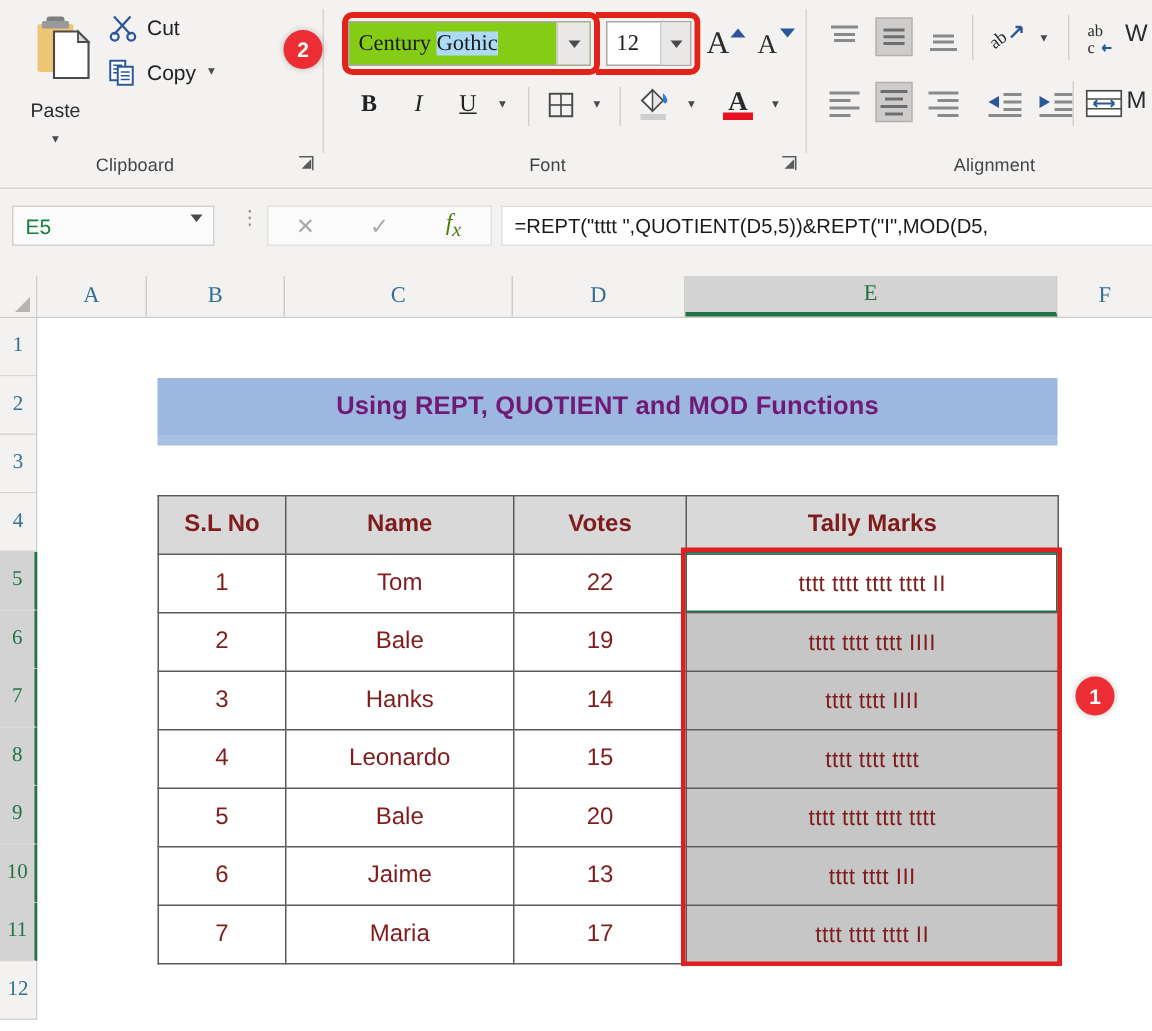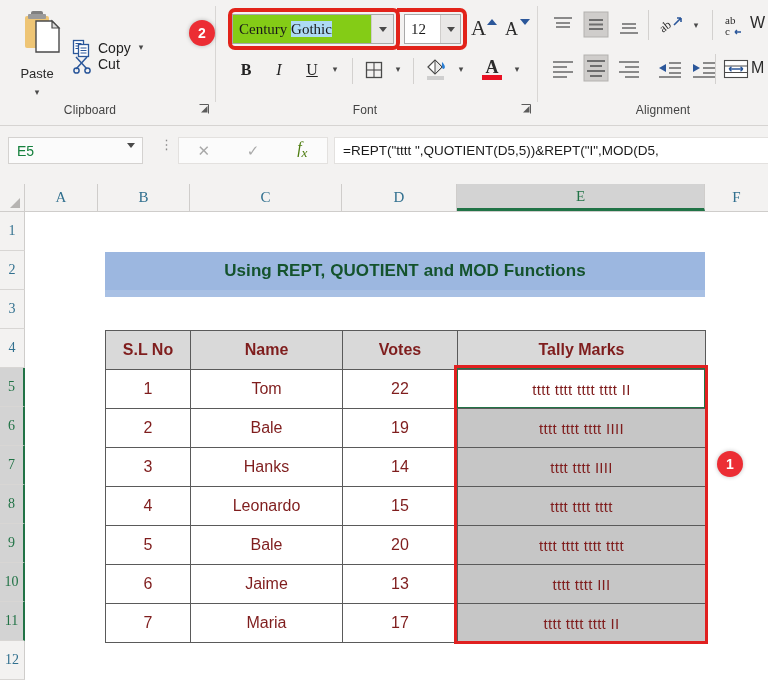--- a/index.html
+++ b/index.html
@@ -114,21 +114,21 @@
     border-right:1px solid #cfcdcb;
   }
   .rowhdr.active{background:#d3d3d3;color:#217346;border-right:2px solid #217346;}
 
   
   .sheet{position:absolute;left:25px;top:28px;width:743px;height:475px;background:#fff;}
 
   .title-cell{
     position:absolute;background:#9cb7e0;
     display:flex;align-items:center;justify-content:center;
-    font-weight:bold;color:#14532d;font-size:17px;
+    font-weight:bold;color:#701a75;font-size:17px;
     font-family:"Liberation Sans", sans-serif;
     letter-spacing:.1px;
   }
   .title-underbar{position:absolute;background:#a8c0e4;}
 
   
   .dt{position:absolute;border-collapse:collapse;}
   .dt td{
     border:1px solid #5a5a5a;box-sizing:border-box;text-align:center;
     font-size:16px;color:#7f1d1d;font-family:"Liberation Sans",sans-serif;
@@ -178,21 +178,21 @@
         <rect x="19" y="10" width="24" height="32" rx="2" fill="#eec575"></rect>
         <rect x="25" y="5" width="12" height="7" rx="2" fill="#7f7f7f"></rect>
         <rect x="22" y="8" width="18" height="5" rx="1" fill="#9a9a9a"></rect>
         <path d="M30 15 H46 L53 22 V46 H30 Z" fill="#ffffff" stroke="#4a4a4a" stroke-width="1.4"></path>
         <path d="M46 15 L46 22 L53 22 Z" fill="#dddddd" stroke="#4a4a4a" stroke-width="1.2"></path>
       </svg>
       <div class="paste-label">Paste</div>
       <div class="paste-caret">▾</div>
     </div>
 
-    <div class="clip-item" style="left:72px;top:6px;margin-top:46px;">
+    <div class="clip-item" style="left:72px;top:6px;">
       <span class="ci-ico">
         <svg width="20" height="20" viewBox="0 0 20 20">
           <line x1="4" y1="3" x2="15" y2="15" stroke="#2b579a" stroke-width="1.5"></line>
           <line x1="15" y1="3" x2="4" y2="15" stroke="#2b579a" stroke-width="1.5"></line>
           <circle cx="4.5" cy="16.5" r="2.6" fill="none" stroke="#2b579a" stroke-width="1.5"></circle>
           <circle cx="15.5" cy="16.5" r="2.6" fill="none" stroke="#2b579a" stroke-width="1.5"></circle>
         </svg>
       </span>
       <span class="ci-tx">Cut</span>
     </div>

